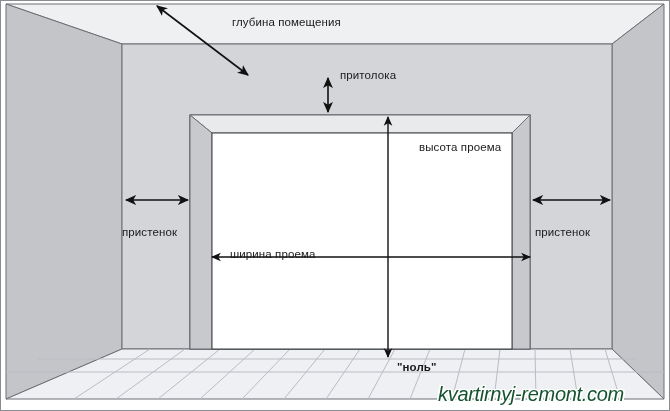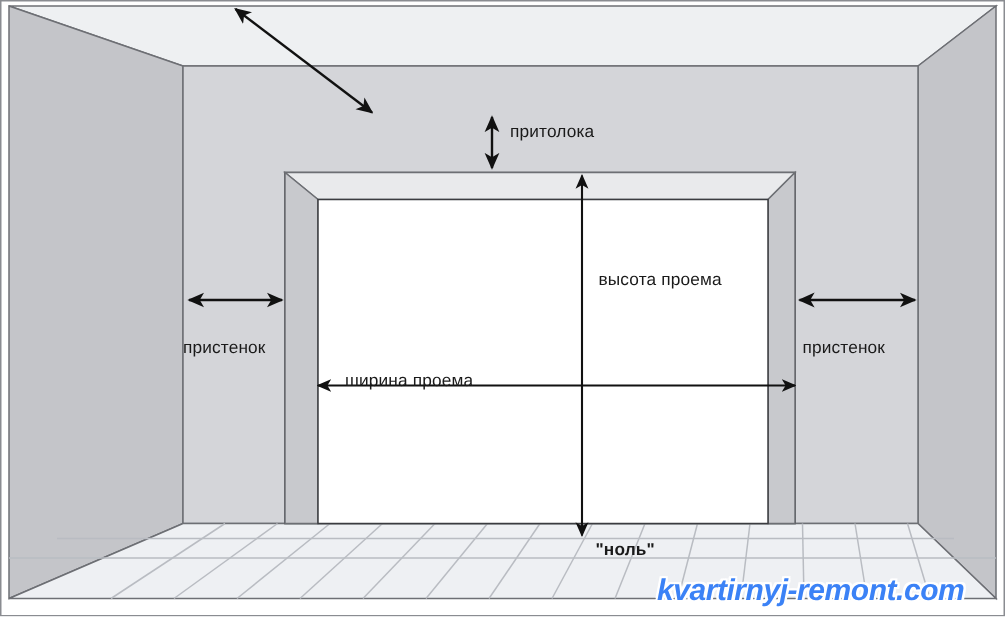--- a/index.html
+++ b/index.html
@@ -1,22 +1,22 @@
 <!DOCTYPE html>
 <html><head>
 <meta charset="utf-8">
 <style>
   html,body{margin:0;padding:0;background:#fff;}
   #stage{position:relative;width:670px;height:411px;overflow:hidden;
          font-family:"Liberation Sans", sans-serif;background:#ffffff;}
   #scene{position:absolute;left:0;top:0;width:670px;height:411px;}
   .lbl{position:absolute;font-size:11.5px;color:#1a1a1a;white-space:nowrap;
        letter-spacing:.1px;line-height:1;}
-  .wm{position:absolute;left:438px;top:383px;font-size:20px;font-weight:bold;
-      font-style:italic;color:#3b82f6;letter-spacing:-.3px;
+  .wm{position:absolute;left:438px;top:383px;font-size:20px;font-weight:normal;
+      font-style:italic;color:#14532d;letter-spacing:-.3px;
       text-shadow:
         -1.4px -1.4px 0 #fff, 1.4px -1.4px 0 #fff,
         -1.4px  1.4px 0 #fff, 1.4px  1.4px 0 #fff,
         -1.4px 0 0 #fff, 1.4px 0 0 #fff, 0 -1.4px 0 #fff, 0 1.4px 0 #fff;}
 </style>
 </head>
 <body>
 
 <div id="stage">
 
@@ -74,24 +74,25 @@
 
     <line x1="388" y1="117" x2="388" y2="357" stroke="#111" stroke-width="1.4" marker-start="url(#arrHead)" marker-end="url(#arrHead)"></line>
 
     <line x1="212" y1="257" x2="530" y2="257" stroke="#111" stroke-width="1.4" marker-start="url(#arrHead)" marker-end="url(#arrHead)"></line>
 
     <line x1="126" y1="200" x2="188" y2="200" stroke="#111" stroke-width="1.6" marker-start="url(#arrHead)" marker-end="url(#arrHead)"></line>
 
     <line x1="533" y1="200" x2="610" y2="200" stroke="#111" stroke-width="1.6" marker-start="url(#arrHead)" marker-end="url(#arrHead)"></line>
   </svg>
 
+  <div class="lbl" style="left:232px;top:17px;">глубина помещения</div>
 
-  <div class="lbl" style="left:340px;top:83px;">притолока</div>
+  <div class="lbl" style="left:340px;top:70px;">притолока</div>
 
-  <div class="lbl" style="left:399px;top:142px;margin-top:40px;">высота проема</div>
+  <div class="lbl" style="left:419px;top:142px;">высота проема</div>
 
   <div class="lbl" style="left:230px;top:231px;margin-top:18px;">ширина проема</div>
 
   <div class="lbl" style="left:122px;top:227px;">пристенок</div>
 
   <div class="lbl" style="left:535px;top:227px;">пристенок</div>
 
   <div class="lbl" style="left:397px;top:362px;font-weight:600;">"ноль"</div>
 
   <div class="wm">kvartirnyj-remont.com</div>

